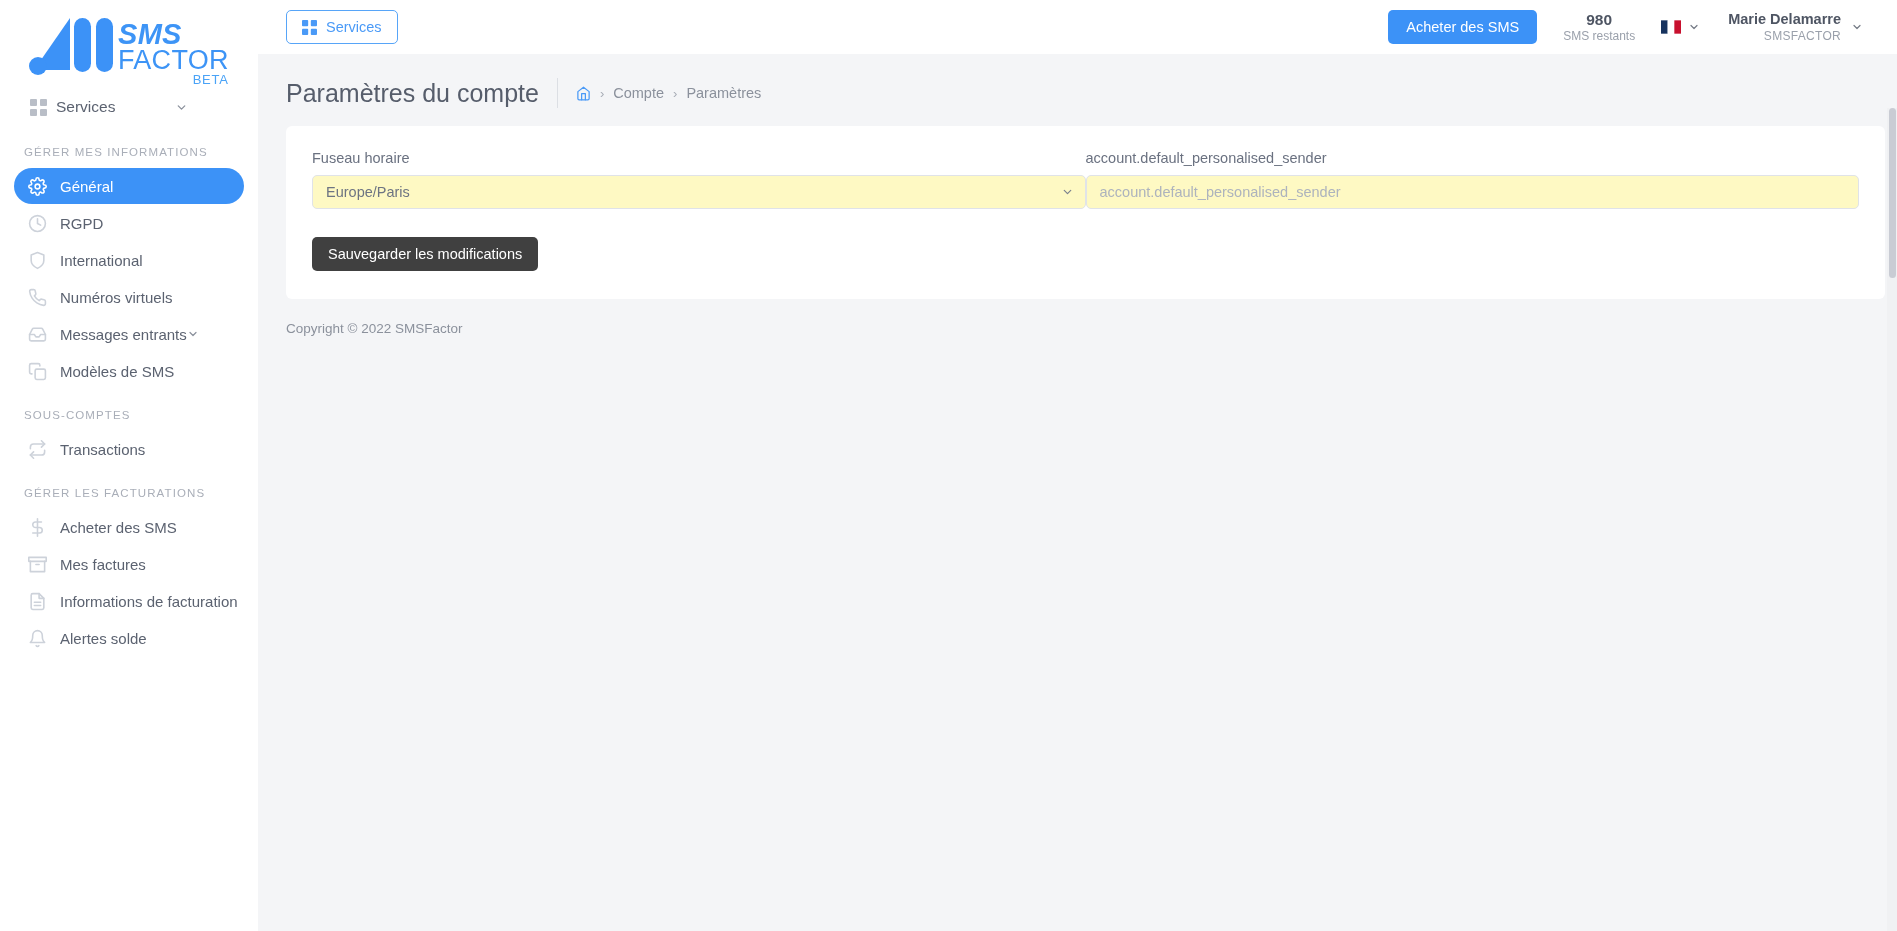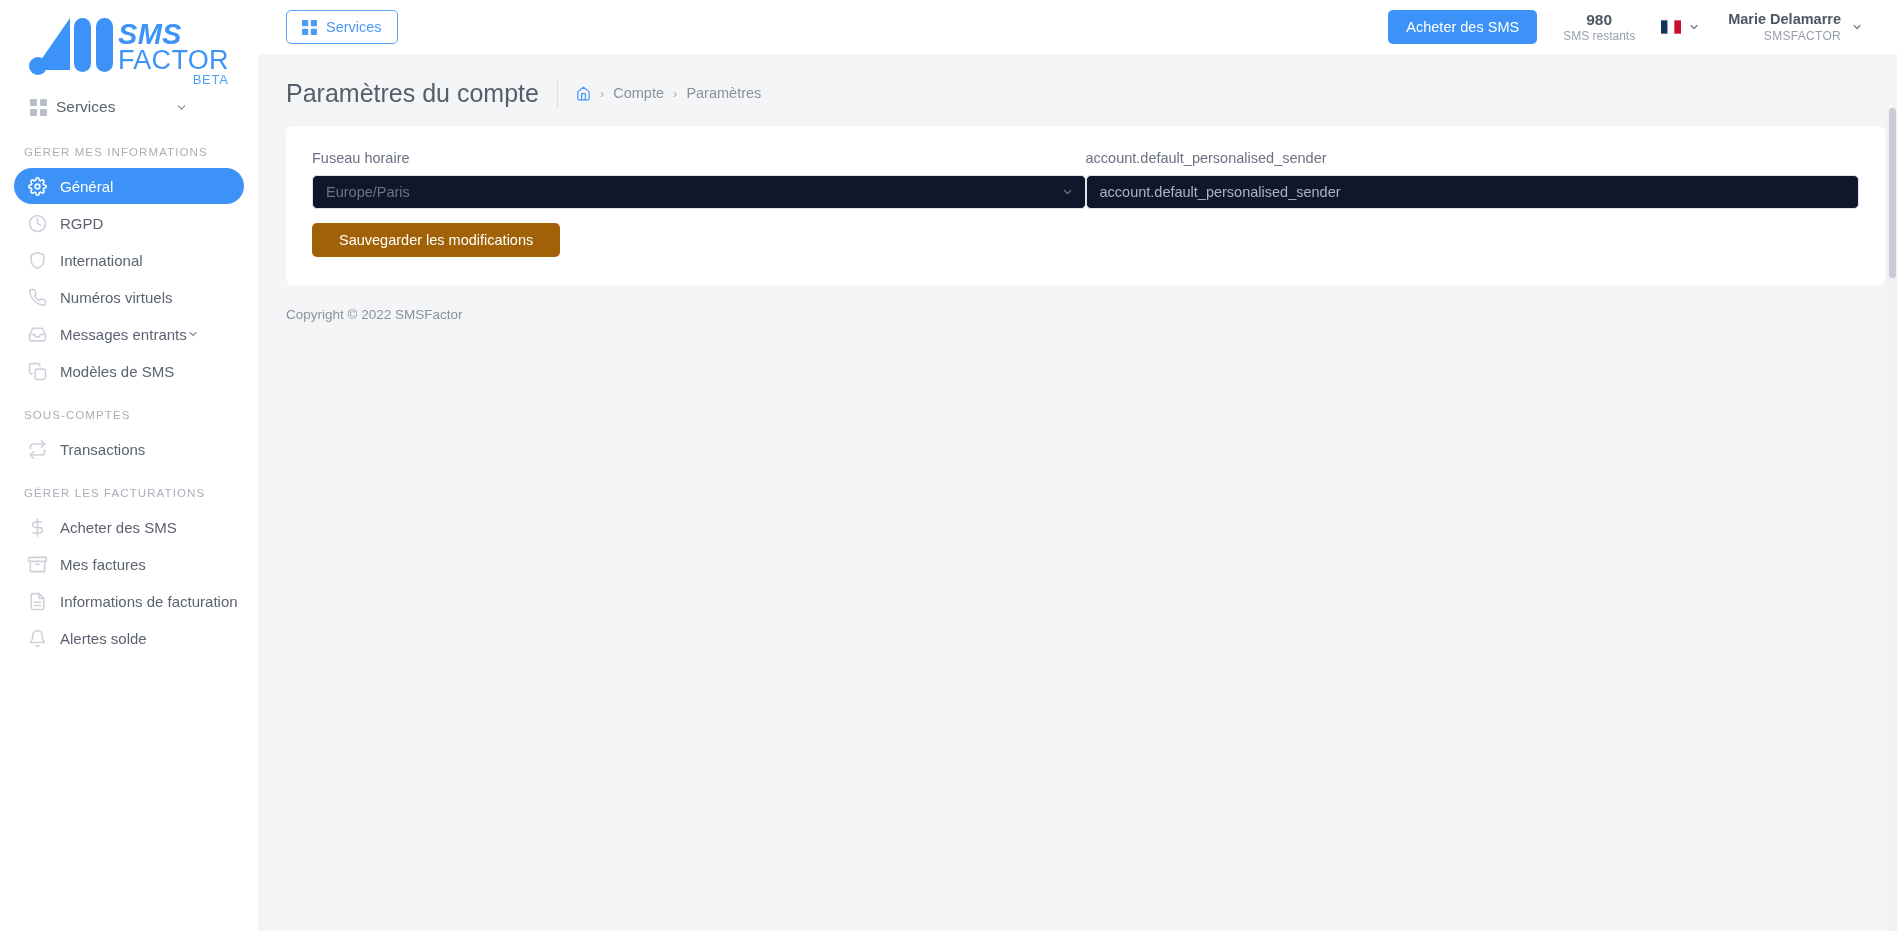--- a/index.html
+++ b/index.html
@@ -152,39 +152,39 @@
     border-radius: 6px;
     margin: 0 12px 0 28px;
     padding: 24px 26px 28px 26px;
   }
   .form-row { display: flex; }
   .fgroup { flex: 1; }
   .flabel { font-size: 14.5px; color: #6a7180; display: block; margin-bottom: 9px; }
   .fctl {
     width: 100%; height: 34px;
     border: 1px solid #e0e3e8; border-radius: 5px;
-    background: #0f172a; color: #7a818e;
+    background: #fef9c3; color: #7a818e;
     font-size: 14.5px; padding: 0 13px;
     font-family: "Liberation Sans", sans-serif;
     outline: none;
   }
   .fctl::placeholder { color: #adb3bd; }
   .select-wrap { position: relative; }
   select.fctl {
     appearance: none; -webkit-appearance: none;
     padding-right: 32px; cursor: pointer; color: #6d7482;
   }
   .select-chev {
     position: absolute; right: 12px; top: 50%; transform: translateY(-50%);
     pointer-events: none; color: #7a818e; display: flex;
   }
   .save-btn {
-    margin-top: 14px;
-    background: #a16207; border: none; color: #fff;
-    border-radius: 5px; height: 34px; padding: 0 27px;
+    margin-top: 28px;
+    background: #404040; border: none; color: #fff;
+    border-radius: 5px; height: 34px; padding: 0 16px;
     font-size: 14.5px; cursor: pointer;
     font-family: "Liberation Sans", sans-serif;
   }
   .footer {
     padding: 22px 0 0 28px;
     font-size: 13.5px; color: #8b919c;
   }
 
   
   .scroll-strip {

